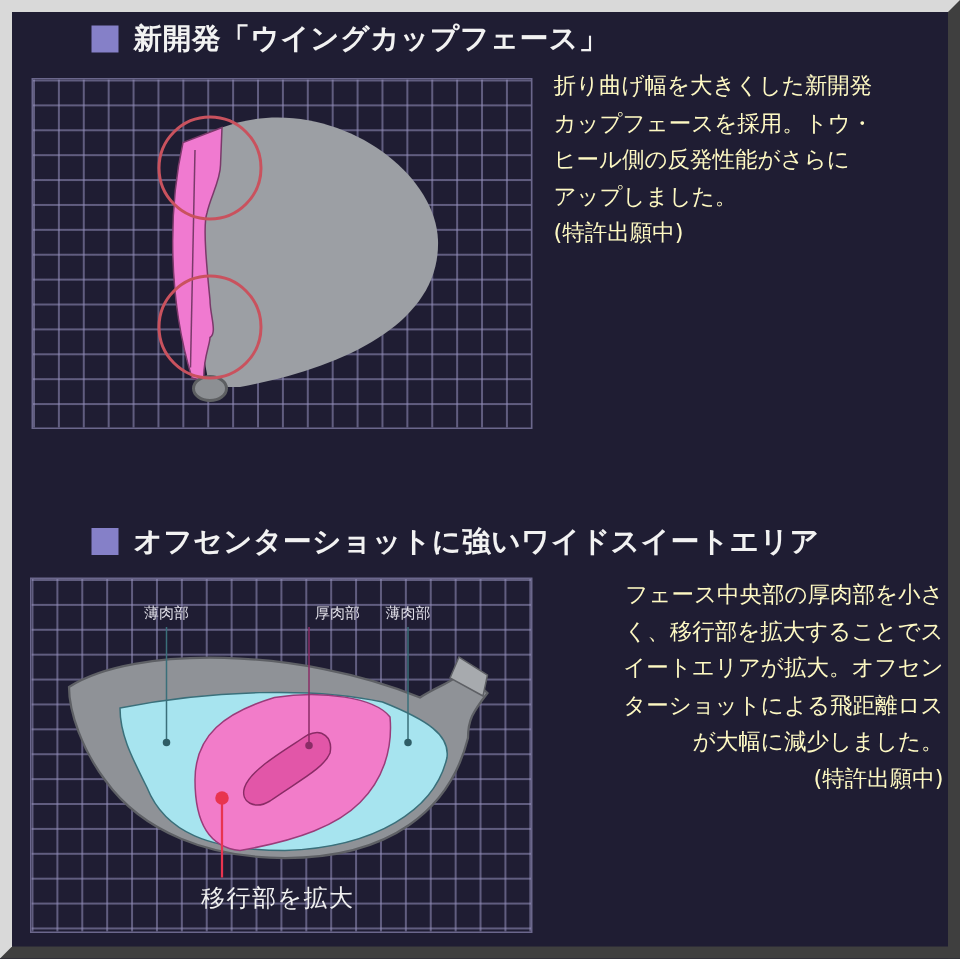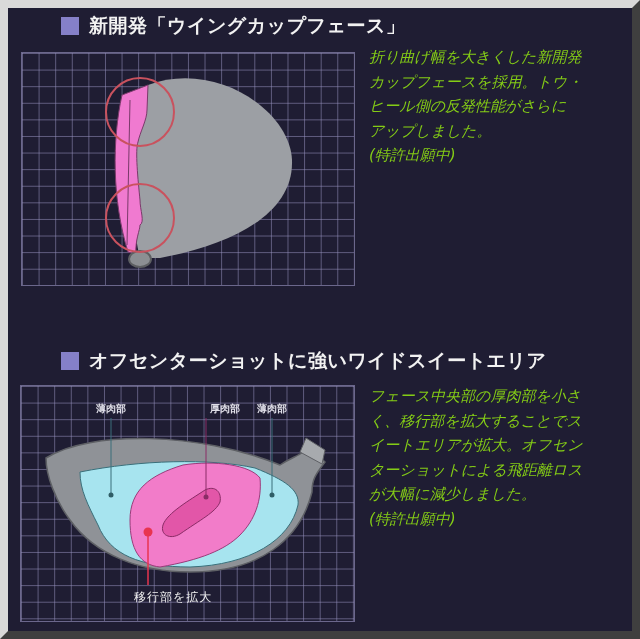--- a/index.html
+++ b/index.html
@@ -9,24 +9,24 @@
     border-right:8px solid #3f3f3f;border-bottom:8px solid #3f3f3f;box-sizing:border-box;}
   .panel{position:absolute;left:8px;top:8px;width:624px;height:623px;background:#1f1d33;}
   .sec-title{position:absolute;display:flex;align-items:center;color:#f2f2f2;font-family:"DejaVu Serif","Liberation Serif",serif;font-weight:bold;font-size:19px;letter-spacing:0.5px;padding-left:37px;}
   .sq{width:18px;height:18px;background:#8580c8;margin-right:10px;flex:none;}
   .grid{position:absolute;border:1px solid #6b678c;
     background-color:#1f1d33;
     background-image:
       linear-gradient(to right, rgba(150,145,190,0.55) 1px, transparent 1px),
       linear-gradient(to bottom, rgba(150,145,190,0.55) 1px, transparent 1px);
     background-size:16.6px 16.6px;}
-  .desc{position:absolute;color:#84cc16;font-size:15px;line-height:24.5px;white-space:pre-line;font-style:italic;}
+  .desc{position:absolute;color:#fef9c3;font-size:15px;line-height:24.5px;white-space:pre-line;}
   svg{position:absolute;left:0;top:0;}
-  .lbl{position:absolute;color:#e0dfe8;font-size:10px;font-weight:bold;text-align:center;}
-  .big-lbl{position:absolute;color:#f0f0f0;font-size:12px;letter-spacing:1px;}
+  .lbl{position:absolute;color:#e0dfe8;font-size:10px;font-weight:normal;text-align:center;}
+  .big-lbl{position:absolute;color:#f0f0f0;font-size:16px;letter-spacing:1px;}
 </style>
 </head>
 <body>
 
 <div class="frame"></div>
 <div class="panel"></div>
 
 <div class="sec-title" style="left:24px;top:13px;">
   <span class="sq"></span>
   <span>新開発「ウイングカップフェース」</span>
@@ -78,18 +78,18 @@
   <circle cx="272" cy="495" r="2.5" fill="#2f5d66"></circle>
   <line x1="148" y1="534" x2="148" y2="585" stroke="#e8344f" stroke-width="1.5"></line>
   <circle cx="148" cy="532" r="4.5" fill="#e8344f"></circle>
 </svg>
 
 <div class="lbl" style="left:96px;top:402px;">薄肉部</div>
 <div class="lbl" style="left:191px;top:402px;margin-left:19px;">厚肉部</div>
 <div class="lbl" style="left:257px;top:402px;">薄肉部</div>
 <div class="big-lbl" style="left:134px;top:589px;">移行部を拡大</div>
 
-<div class="desc" style="left:369px;top:384px;width:260px;">フェース中央部の厚肉部を小さ
+<div class="desc" style="left:369px;top:384px;width:260px;text-align:right;">フェース中央部の厚肉部を小さ
 く、移行部を拡大することでス
 イートエリアが拡大。オフセン
 ターショットによる飛距離ロス
 が大幅に減少しました。
 (特許出願中)</div>
 
 </body></html>

